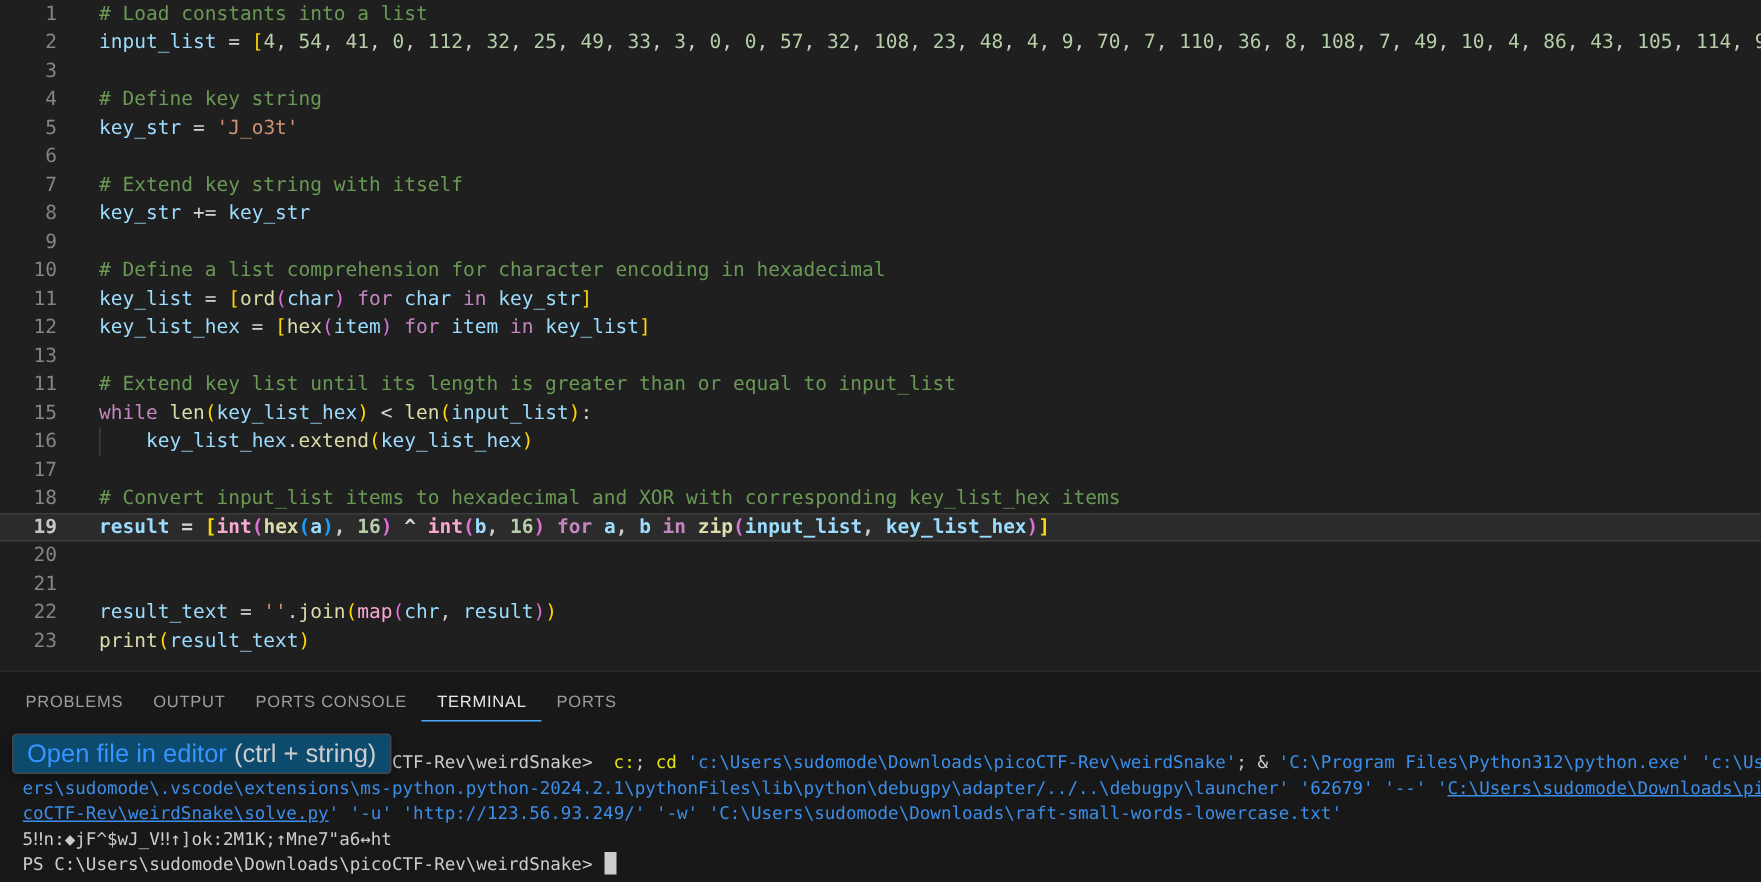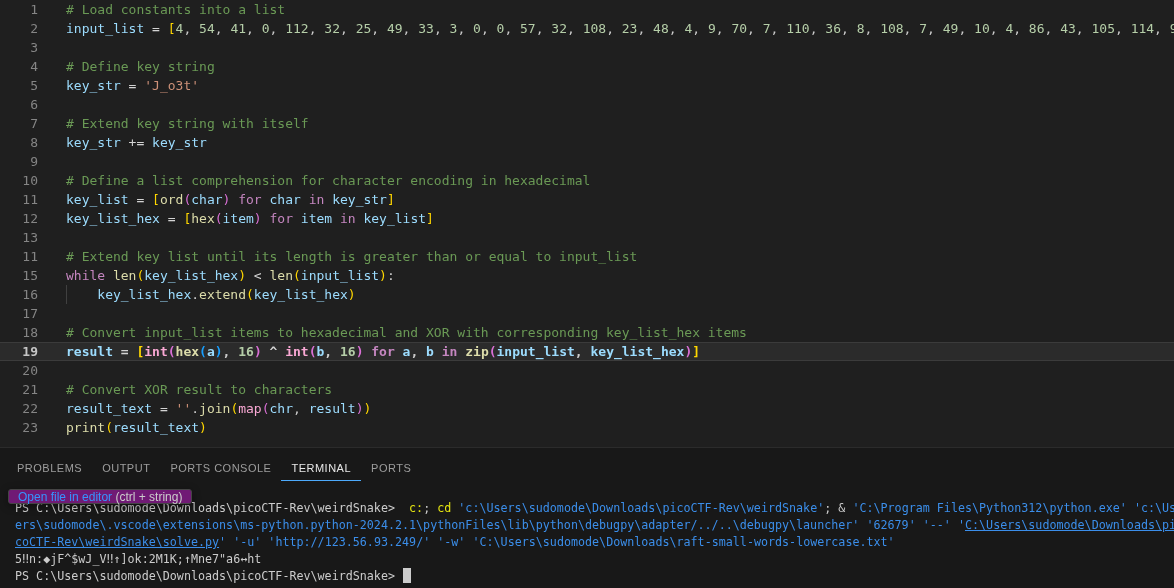--- a/index.html
+++ b/index.html
@@ -56,24 +56,24 @@
   .tm-fg{color:#cccccc}
   .tm-y{color:#e5e510}
   .tm-b{color:#3b8eea}
   .tm-bl{color:#3b8eea;text-decoration:underline;cursor:pointer}
   .cursor{
     display:inline-block;width:8px;height:15px;background:#cccccc;
     vertical-align:text-bottom;margin-left:1px;
   }
   
   .tooltip{
-    position:absolute;left:8px;top:489px;height:15px;box-sizing:border-box;
-    background:#701a75;border:1px solid #454545;border-radius:3px;
+    position:absolute;left:8px;top:489px;height:27px;box-sizing:border-box;
+    background:#0c4a6e;border:1px solid #454545;border-radius:3px;
     display:flex;align-items:center;padding:0 9px;z-index:5;
-    font-family:"Liberation Sans",sans-serif;font-size:12px;
+    font-family:"Liberation Sans",sans-serif;font-size:17px;
     box-shadow:0 2px 8px rgba(0,0,0,.4);white-space:pre;
   }
   .tooltip .link{color:#3794ff;cursor:pointer}
   .tooltip .hint{color:#cccccc}
 </style>
 </head>
 <body>
 
 <div class="editor">
     <div class="code-row"><span class="gutter">1</span><span class="code"><span class="tk-cm"># Load constants into a list</span></span></div>
@@ -89,21 +89,21 @@
     <div class="code-row"><span class="gutter">11</span><span class="code"><span class="tk-v">key_list</span><span class="tk-o"> = </span><span class="tk-b1">[</span><span class="tk-f">ord</span><span class="tk-b2">(</span><span class="tk-v">char</span><span class="tk-b2">)</span><span class="tk-k"> for </span><span class="tk-v">char</span><span class="tk-k"> in </span><span class="tk-v">key_str</span><span class="tk-b1">]</span></span></div>
     <div class="code-row"><span class="gutter">12</span><span class="code"><span class="tk-v">key_list_hex</span><span class="tk-o"> = </span><span class="tk-b1">[</span><span class="tk-f">hex</span><span class="tk-b2">(</span><span class="tk-v">item</span><span class="tk-b2">)</span><span class="tk-k"> for </span><span class="tk-v">item</span><span class="tk-k"> in </span><span class="tk-v">key_list</span><span class="tk-b1">]</span></span></div>
     <div class="code-row"><span class="gutter">13</span><span class="code"></span></div>
     <div class="code-row"><span class="gutter">11</span><span class="code"><span class="tk-cm"># Extend key list until its length is greater than or equal to input_list</span></span></div>
     <div class="code-row"><span class="gutter">15</span><span class="code"><span class="tk-k">while </span><span class="tk-f">len</span><span class="tk-b1">(</span><span class="tk-v">key_list_hex</span><span class="tk-b1">)</span><span class="tk-o"> &lt; </span><span class="tk-f">len</span><span class="tk-b1">(</span><span class="tk-v">input_list</span><span class="tk-b1">)</span><span class="tk-p">:</span></span></div>
     <div class="code-row"><span class="gutter">16</span><span class="code"><span class="indent-guide"></span><span class="tk-o">    </span><span class="tk-v">key_list_hex</span><span class="tk-p">.</span><span class="tk-f">extend</span><span class="tk-b1">(</span><span class="tk-v">key_list_hex</span><span class="tk-b1">)</span></span></div>
     <div class="code-row"><span class="gutter">17</span><span class="code"></span></div>
     <div class="code-row"><span class="gutter">18</span><span class="code"><span class="tk-cm"># Convert input_list items to hexadecimal and XOR with corresponding key_list_hex items</span></span></div>
     <div class="code-row current"><span class="gutter">19</span><span class="code"><span class="tk-v">result</span><span class="tk-o"> = </span><span class="tk-b1">[</span><span class="tk-t">int</span><span class="tk-b2">(</span><span class="tk-f">hex</span><span class="tk-b3">(</span><span class="tk-v">a</span><span class="tk-b3">)</span><span class="tk-p">, </span><span class="tk-n">16</span><span class="tk-b2">)</span><span class="tk-o"> ^ </span><span class="tk-t">int</span><span class="tk-b2">(</span><span class="tk-v">b</span><span class="tk-p">, </span><span class="tk-n">16</span><span class="tk-b2">)</span><span class="tk-k"> for </span><span class="tk-v">a</span><span class="tk-p">, </span><span class="tk-v">b</span><span class="tk-k"> in </span><span class="tk-f">zip</span><span class="tk-b2">(</span><span class="tk-v">input_list</span><span class="tk-p">, </span><span class="tk-v">key_list_hex</span><span class="tk-b2">)</span><span class="tk-b1">]</span></span></div>
     <div class="code-row"><span class="gutter">20</span><span class="code"></span></div>
-    <div class="code-row"><span class="gutter">21</span><span class="code"><span class="tk-cm"># Convert XOR result to characters</span></span></div>
+    <div class="code-row"><span class="gutter">21</span></div>
     <div class="code-row"><span class="gutter">22</span><span class="code"><span class="tk-v">result_text</span><span class="tk-o"> = </span><span class="tk-s">''</span><span class="tk-p">.</span><span class="tk-f">join</span><span class="tk-b1">(</span><span class="tk-t">map</span><span class="tk-b2">(</span><span class="tk-v">chr</span><span class="tk-p">, </span><span class="tk-v">result</span><span class="tk-b2">)</span><span class="tk-b1">)</span></span></div>
     <div class="code-row"><span class="gutter">23</span><span class="code"><span class="tk-f">print</span><span class="tk-b1">(</span><span class="tk-v">result_text</span><span class="tk-b1">)</span></span></div>
   </div>
 
 <div class="panel">
   <div class="tab-bar">
       <div class="tab">PROBLEMS</div>
       <div class="tab">OUTPUT</div>
       <div class="tab">PORTS CONSOLE</div>
       <div class="tab active">TERMINAL</div>

